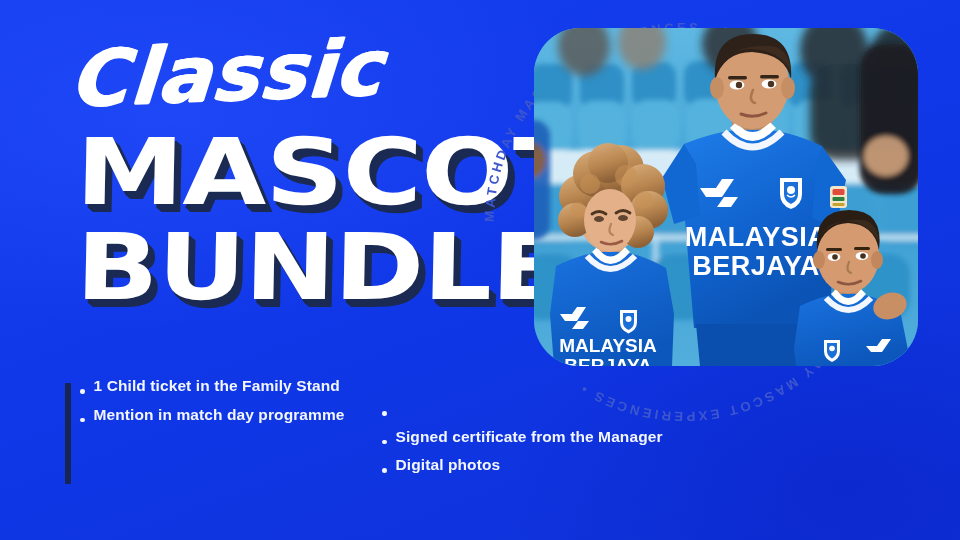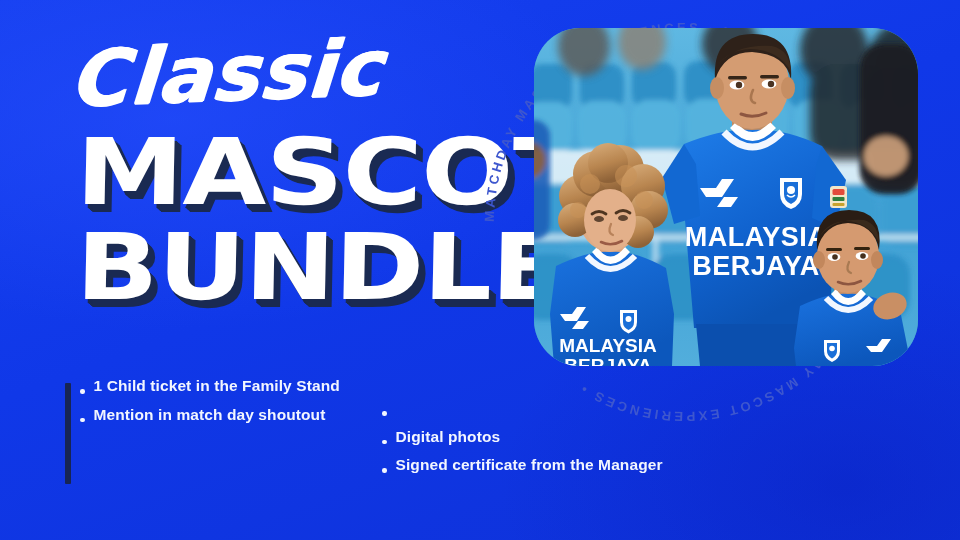--- a/index.html
+++ b/index.html
@@ -149,35 +149,35 @@
   <div id="bullets-wrap">
     <div id="accent-bar"></div>
 
     <div class="bullet-col" id="col-left">
       <div class="bullet">
         <span class="dot"></span>
         <span>1 Child ticket in the Family Stand</span>
       </div>
       <div class="bullet">
         <span class="dot"></span>
-        <span>Mention in match day shoutout</span>
+        <span>Mention in match day programme</span>
       </div>
     </div>
 
     <div class="bullet-col" id="col-right">
       <div class="bullet">
         <span class="dot"></span>
       </div>
       <div class="bullet">
         <span class="dot"></span>
-        <span>Digital photos</span>
+        <span>Signed certificate from the Manager</span>
       </div>
       <div class="bullet">
         <span class="dot"></span>
-        <span>Signed certificate from the Manager</span>
+        <span>Digital photos</span>
       </div>
     </div>
   </div>
 
   <svg id="ring" viewBox="0 0 420 420">
     <defs>
       <path id="ringPath" d="M 210,210 m -190,0 a 190,190 0 1,1 380,0 a 190,190 0 1,1 -380,0"></path>
     </defs>
     <text>
       <textPath id="ringTextPath" href="#ringPath" startOffset="0">MATCHDAY MASCOT EXPERIENCES  •  MATCHDAY MASCOT EXPERIENCES  •  MATCHDAY MASCOT EXPERIENCES  •  </textPath>

